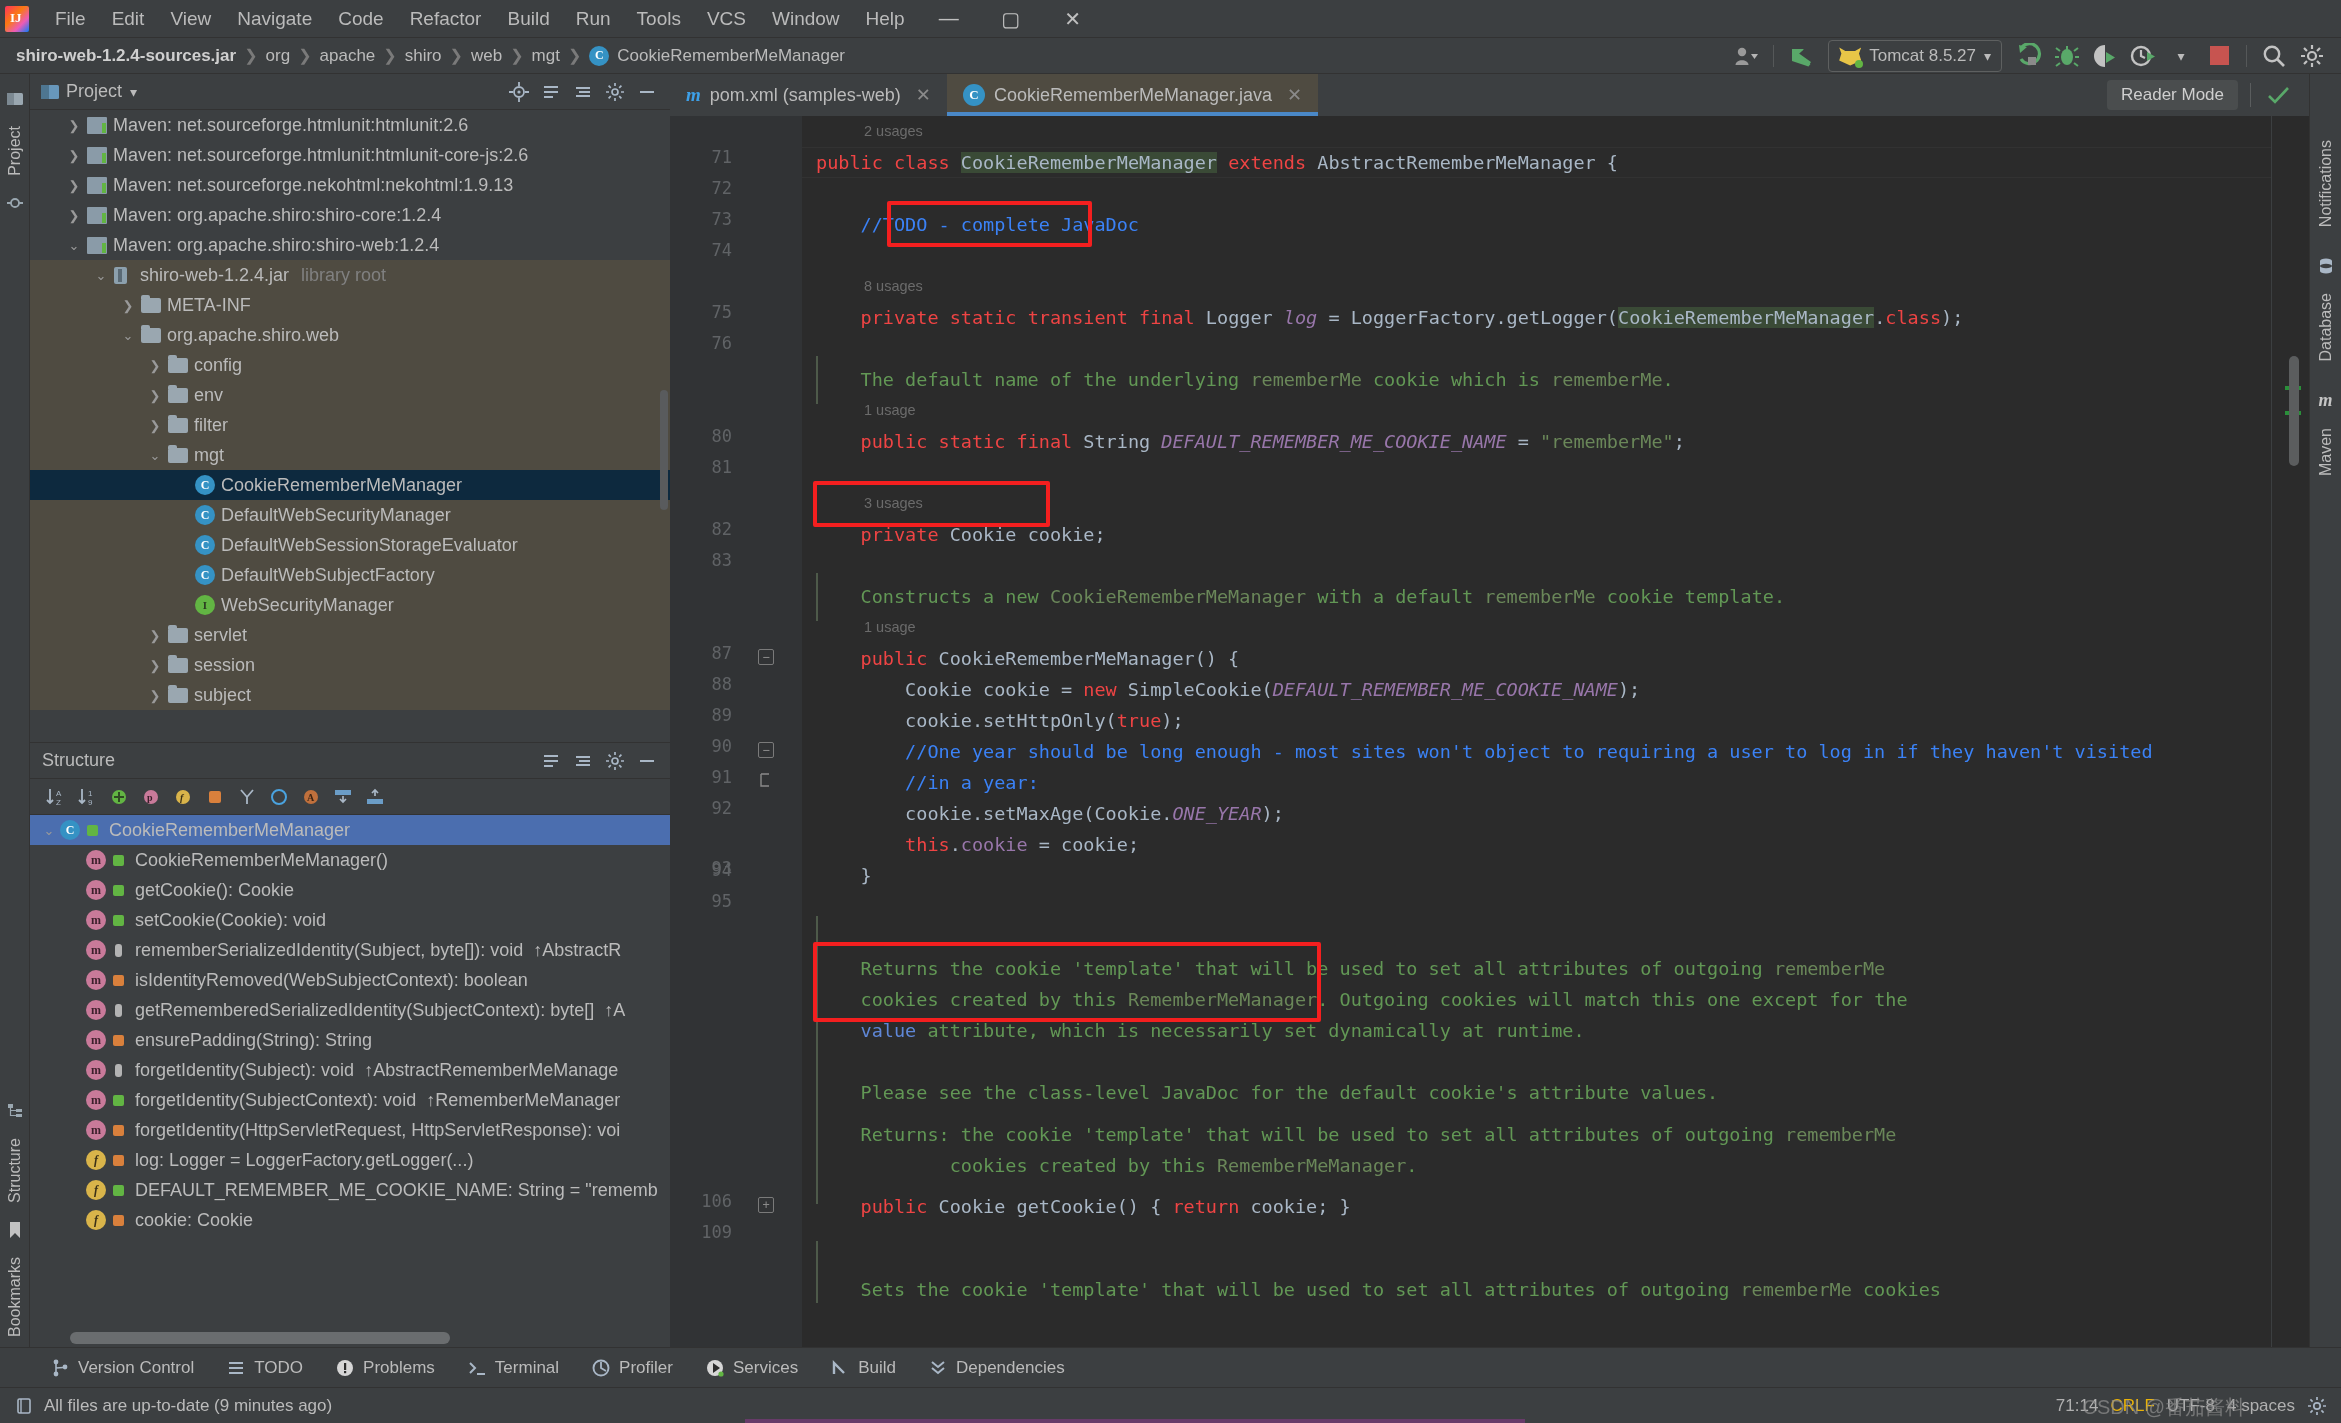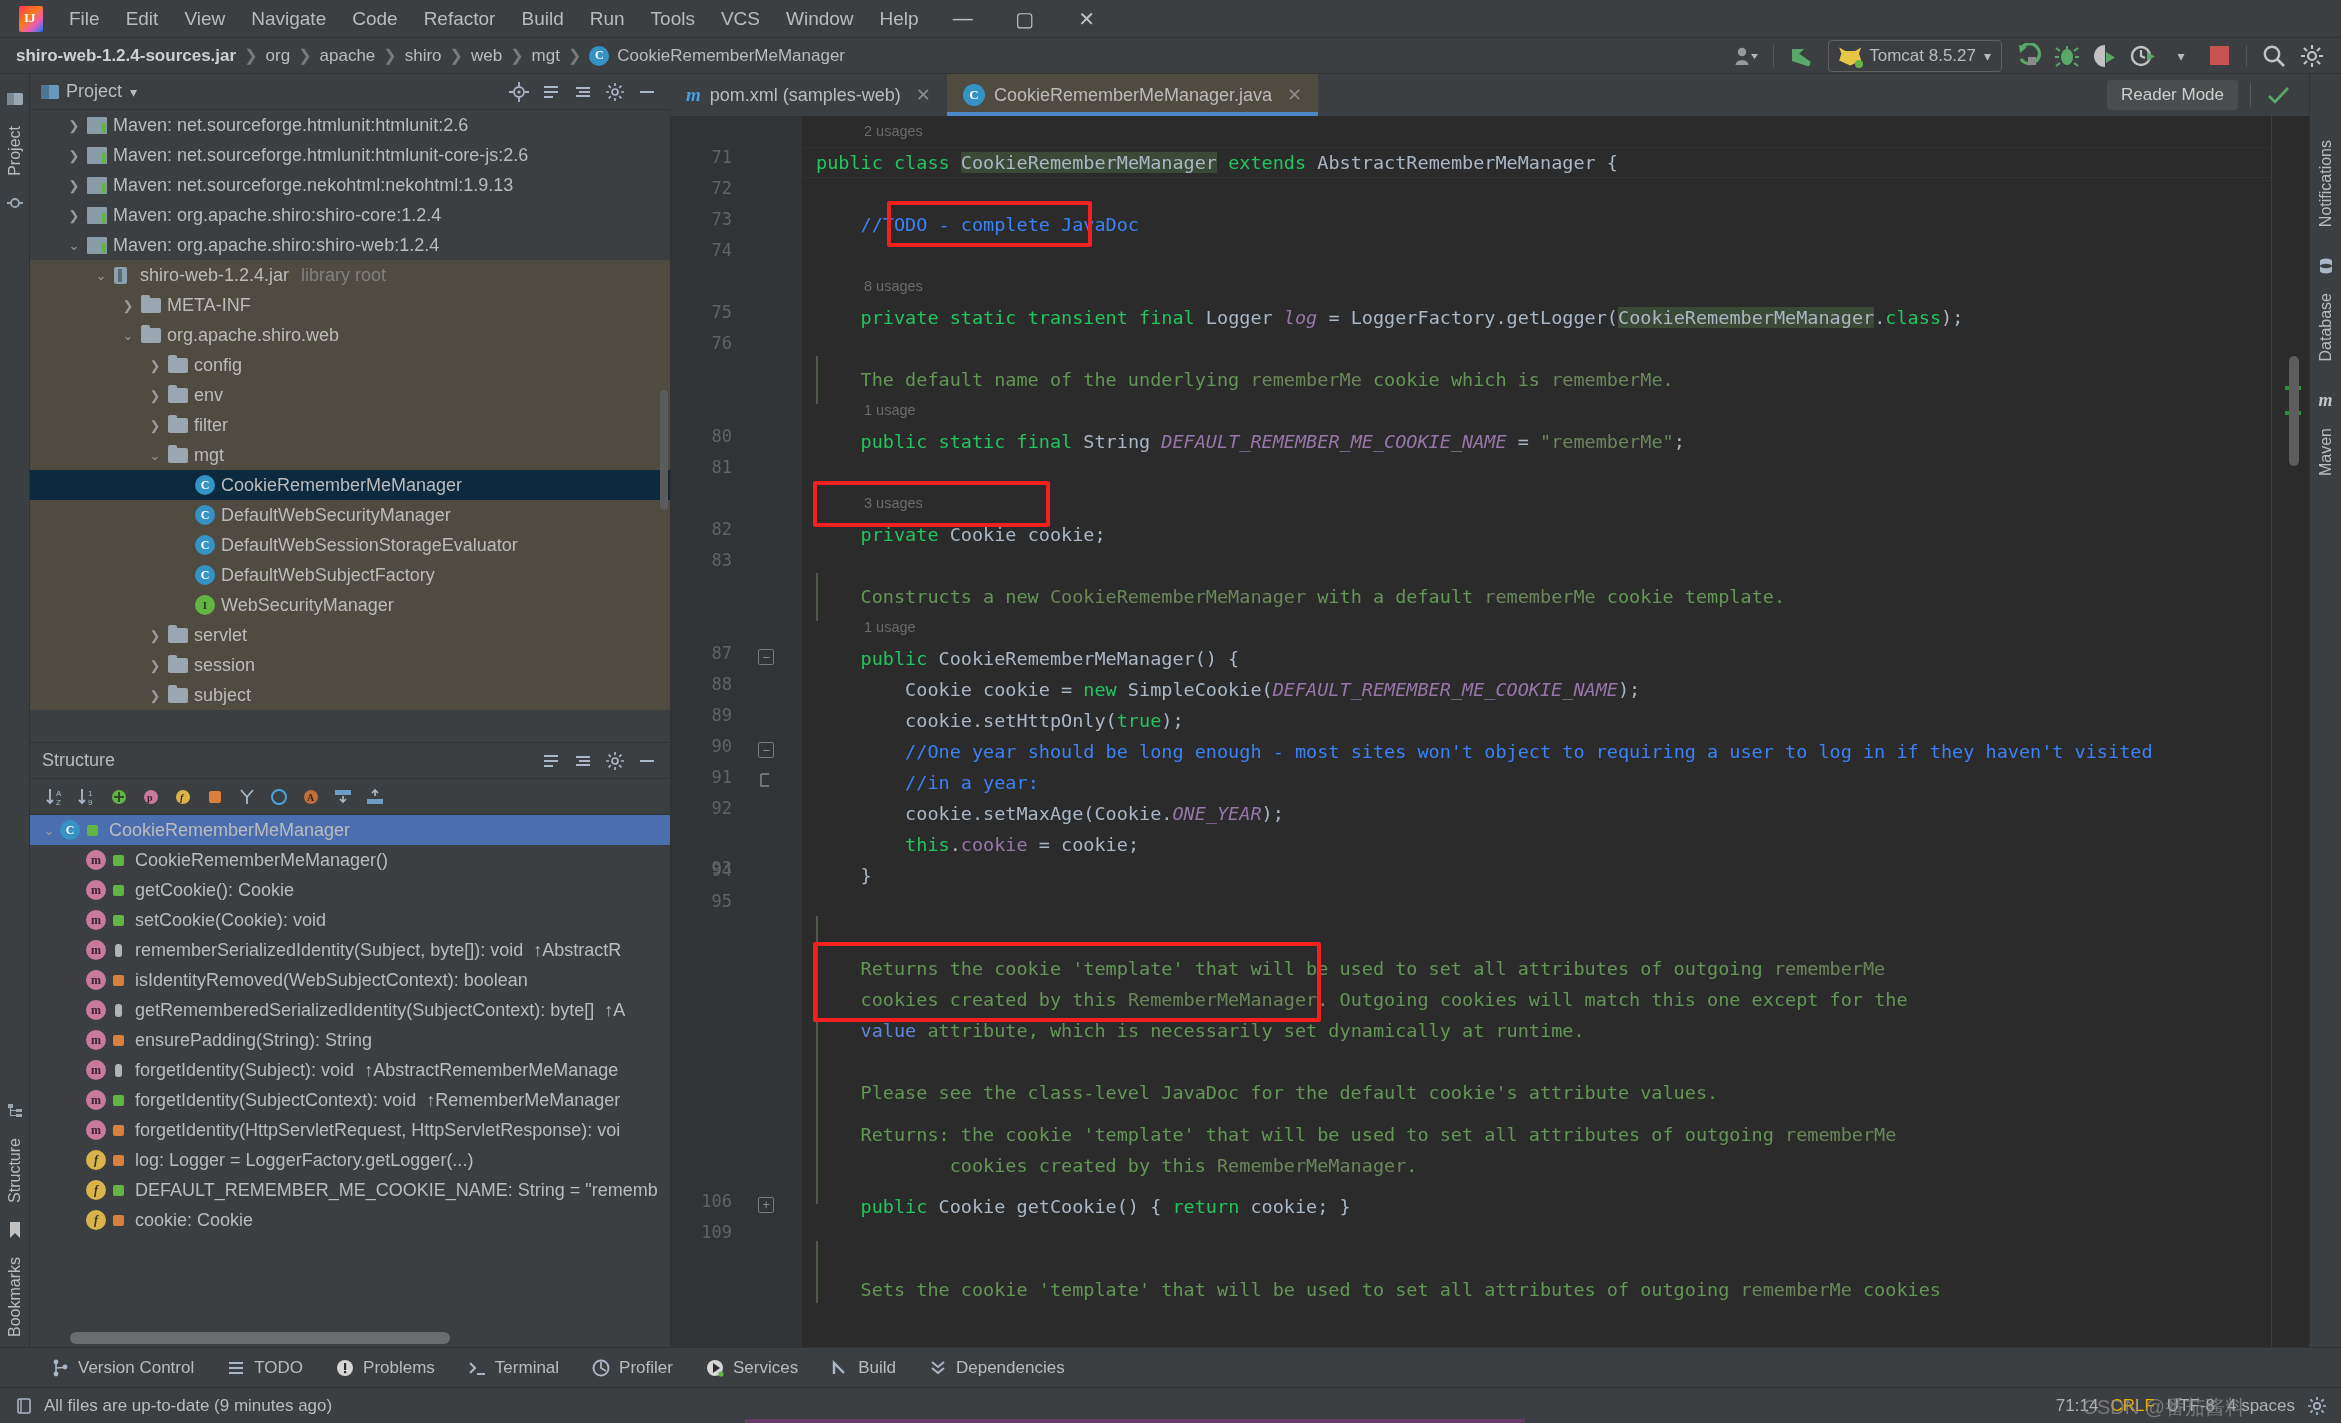--- a/index.html
+++ b/index.html
@@ -10,21 +10,21 @@
     color: #bbbbbb;
     overflow: hidden;
   }
   .app { position: relative; width: 2341px; height: 1423px; display: flex; flex-direction: column; }
 
   
   .titlebar {
     height: 38px; background: #3c3f41; display: flex; align-items: center;
     flex: 0 0 38px; border-bottom: 1px solid #323232;
   }
-  .ij-logo { width: 30px; height: 30px; margin: 0 10px 0 16px; position: relative; flex: 0 0 30px; text-decoration: underline; }
+  .ij-logo { width: 30px; height: 30px; margin: 0 10px 0 2px; position: relative; flex: 0 0 30px; text-decoration: underline; }
   .ij-logo .sq {
     position:absolute; left:3px; top:2px; width:24px; height:26px;
     background: linear-gradient(135deg,#fe315d 0%,#f97a12 40%,#ed5bb6 70%,#087cfa 100%);
     border-radius: 2px;
   }
   .ij-logo .ij { position:absolute; left:8px; top:6px; color:#fff; font-size:13px; font-weight:bold; font-family:"Liberation Serif", serif; }
   .menu { display: flex; align-items: center; gap: 0; }
   .menu-item {
     padding: 5px 13px; font-size: 19px; color: #bbbbbb; white-space: nowrap; cursor: default;
   }
@@ -152,21 +152,21 @@
   }
   .gutter .gln { position:absolute; right:70px; }
   .fold { position:absolute; right:28px; width:16px; height:16px; color:#8a8a8a; font-size:12px; text-align:center; line-height:14px; }
   .fold-box { border:1px solid #7a7a7a; border-radius:2px; }
 
   .code {
     flex:1; position:relative; background:#2b2b2b; overflow:hidden;
     font-family:"DejaVu Sans Mono", monospace; font-size:18.5px; line-height:31px; white-space:pre;
   }
   .cl { position:absolute; left:14px; white-space:pre; }
-  .kw { color:#22c55e;text-align:center; }
+  .kw { color:#ef4444;text-align:center; }
   .pl { color:#a9b7c6; }
   .str { color:#6a8759; }
   .fld { color:#9876aa; }
   .sfld { color:#9876aa; font-style:italic; }
   .cmt { color:#3b82f6; }
   .doc { color:#629755; }
   .doctag { color:#5f87d7; }
   .docmono { color:#6a8759; font-family:"DejaVu Sans Mono", monospace; }
   .usage { color:#6b6b6b; font-size:14.5px; font-family:"Liberation Sans", sans-serif; }
   .hl { background:#3a4a36; }

